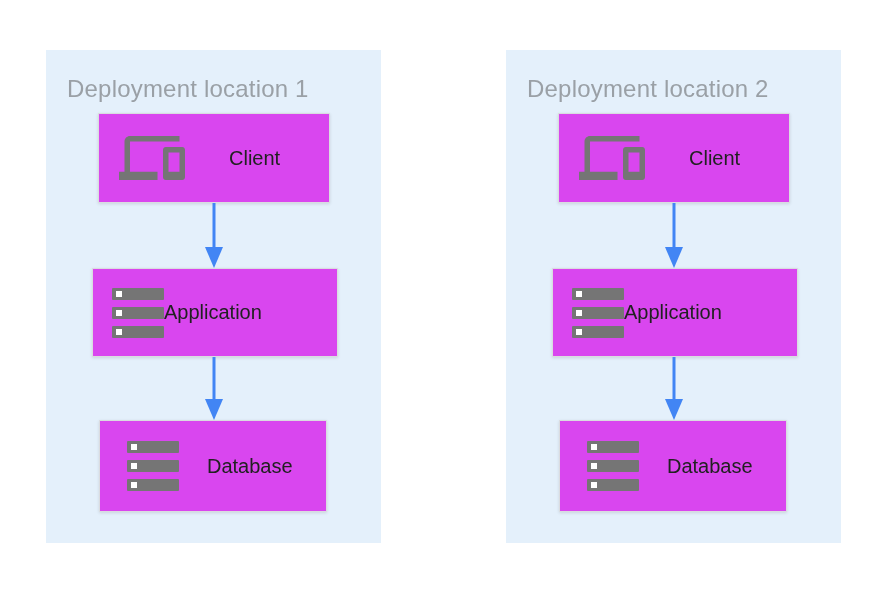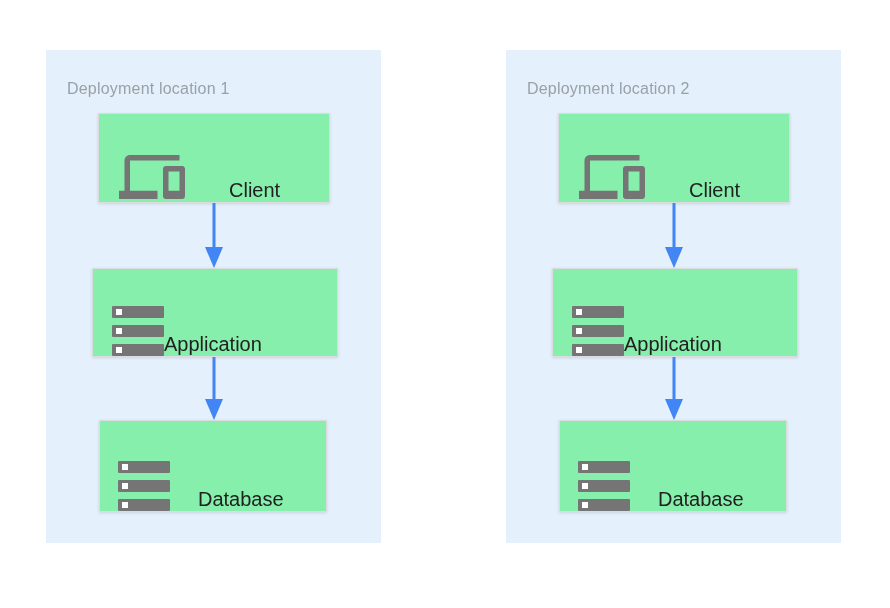--- a/index.html
+++ b/index.html
@@ -17,36 +17,36 @@
 
   .panel{
     position:absolute;top:50px;width:335px;height:493px;
     background:var(--panel-bg);
   }
   .panel-1{left:46px;}
   .panel-2{left:506px;}
 
   .panel-title{
     position:absolute;left:21px;top:27px;
-    font-size:16px;line-height:24px;color:var(--title-gray);
+    font-size:24px;line-height:24px;color:var(--title-gray);
     letter-spacing:0.2px;white-space:nowrap;
   }
 
   .node{
-    position:absolute;background:#86efac;
+    position:absolute;background:#d946ef;
     border:1px solid var(--box-border);
     box-shadow:0 1px 3px rgba(0,0,0,0.12);
-    display:flex;align-items:flex-end;
+    display:flex;align-items:center;
   }
   .node-label{
     font-size:20px;color:var(--label-dark);white-space:nowrap;
   }
   .node-client   {left:52px;top:63px; width:232px;height:90px;padding-left:20px;gap:44px;}
   .node-app      {left:46px;top:218px;width:246px;height:89px;padding-left:19px;}
-  .node-db       {left:53px;top:370px;width:228px;height:92px;padding-left:18px;gap:28px;}
+  .node-db       {left:53px;top:370px;width:228px;height:92px;padding-left:27px;gap:28px;}
 
   .icon{flex:0 0 auto;display:block;}
 
   .arrow{position:absolute;display:block;}
   .arrow-1{left:158px;top:153px;}
   .arrow-2{left:158px;top:307px;}
   .arrow line{stroke:var(--arrow);stroke-width:3;}
   .arrow polygon{fill:var(--arrow);}
   .devices-icon path{fill:var(--icon-gray);}
   .server-icon .bar{fill:var(--icon-gray);}

